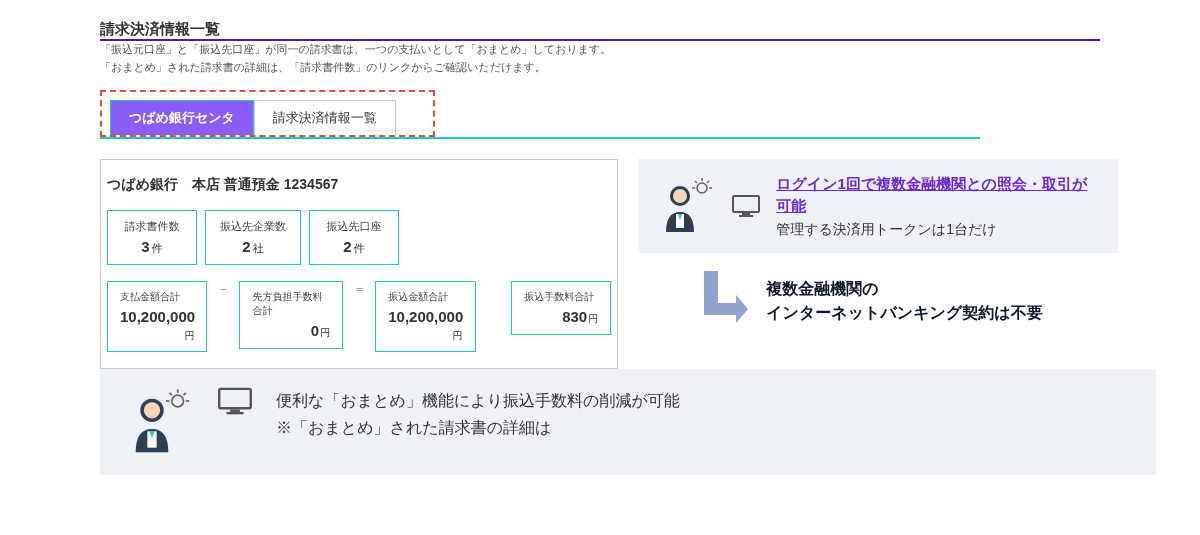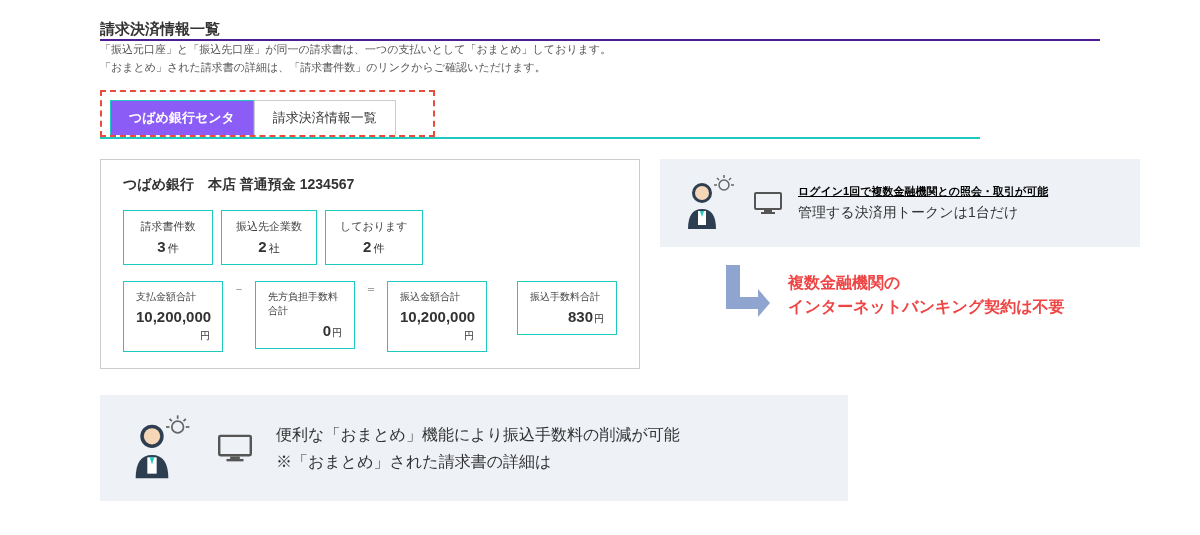--- a/index.html
+++ b/index.html
@@ -46,21 +46,21 @@
     border-color: #1ec9c0;
   }
   .tab-underline {
     border-bottom: 2px solid #1ec9c0;
     margin-bottom: 20px;
     width: 880px;
   }
   .columns { display: flex; gap: 20px; align-items: flex-start; }
   .card {
     border: 1px solid #ccc;
-    padding: 16px 22px;
+    padding: 16px 6px;
     width: 540px;
     background: #fff;
   }
   .account-name {
     font-weight: bold;
     font-size: 14px;
     margin-bottom: 16px;
   }
   .stat-row { display: flex; gap: 8px; margin-bottom: 16px; }
   .stat-box {
@@ -90,42 +90,41 @@
     gap: 16px;
     align-items: center;
     width: 480px;
   }
   .person-icon {
     width: 60px; height: 60px;
     position: relative;
     flex-shrink: 0;
   }
   .callout-text .headline {
-    font-size: 11px;
+    font-size: 15px;
     font-weight: bold;
     text-decoration: underline;
-    color: #000000;
+    color: #6d28d9;
     line-height: 1.45;
   }
   .callout-text .subline {
     font-size: 14px;
     color: #333;
     margin-top: 4px;
   }
   .arrow-block { margin-top: 18px; display: flex; gap: 18px; align-items: center; margin-left: 60px; }
-  .red-note { color: #ef4444; font-size: 16px; font-weight: bold; line-height: 1.5; }
+  .red-note { color: #0f172a; font-size: 16px; font-weight: bold; line-height: 1.5; }
 
   .callout-bottom {
     background: #eef1f6;
-    margin-top: 26px;
     padding: 18px 24px;
     display: flex;
     gap: 24px;
-    align-items: center;
-    width: 748px;
+    align-items: flex-start;
+    width: 1056px;
   }
   .callout-bottom .text-block { font-size: 16px; color: #333; line-height: 1.7; }
 
   .monitor-icon { width: 28px; height: 22px; flex-shrink: 0; }
 </style>
 </head>
 <body>
 
 <div class="page">
 
@@ -153,21 +152,21 @@
             <span>3</span><span class="unit">件</span>
           </div>
         </div>
         <div class="stat-box">
           <div class="stat-label">振込先企業数</div>
           <div class="stat-value">
             <span>2</span><span class="unit">社</span>
           </div>
         </div>
         <div class="stat-box">
-          <div class="stat-label">しております</div>
+          <div class="stat-label">振込先口座</div>
           <div class="stat-value">
             <span>2</span><span class="unit">件</span>
           </div>
         </div>
       </div>
 
       <div class="amount-row">
         <div class="amount-box">
           <div class="amount-label">支払金額合計</div>
           <div class="amount-value">

